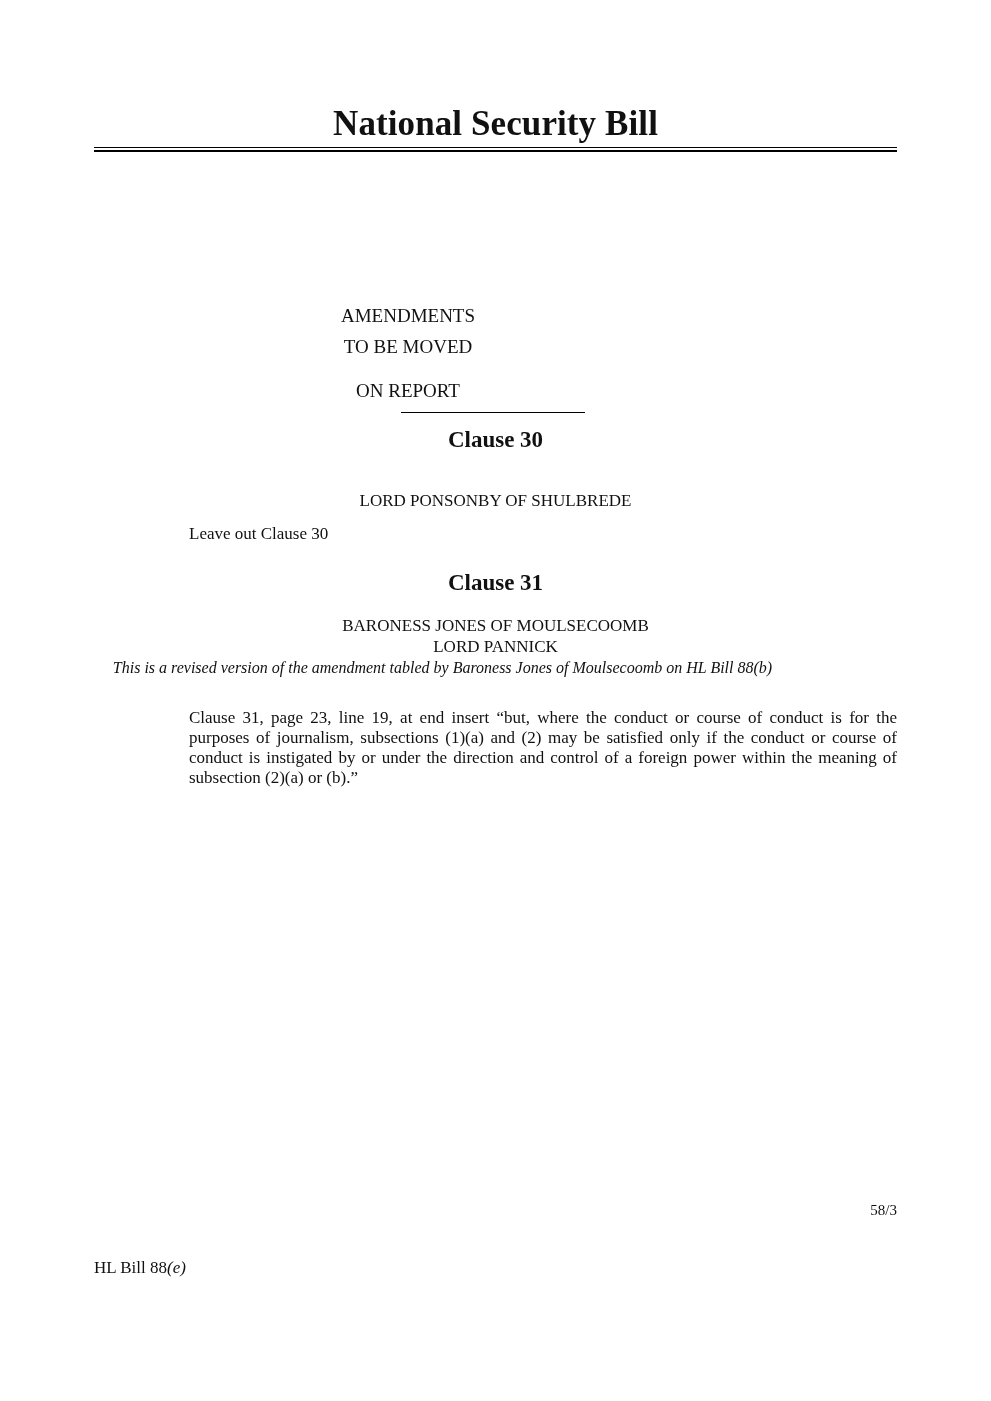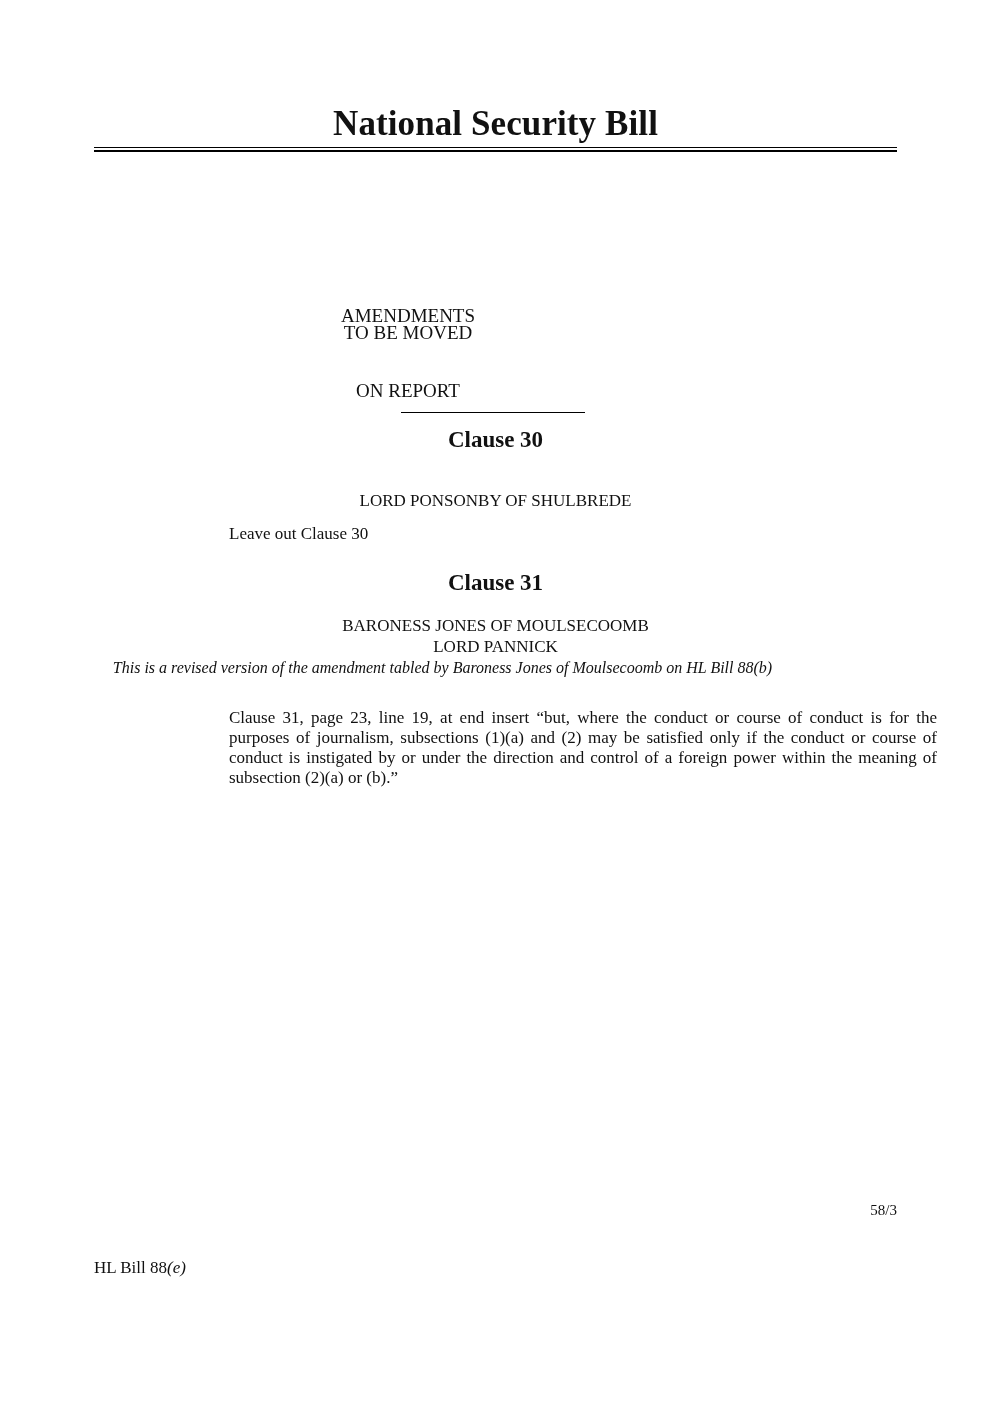--- a/index.html
+++ b/index.html
@@ -84,21 +84,20 @@
       font-style: italic;
       line-height: 20px;
     }
     .amendment-text {
       position: absolute;
       left: 189px;
       width: 708px;
       font-size: 17px;
       line-height: 20px;
       text-align: justify;
-      margin-left: 40px;
     }
     .footer-left {
       position: absolute;
       left: 94px;
       top: 1258px;
       font-size: 17px;
       line-height: 20px;
     }
     .footer-left i { font-style: italic; }
     .footer-right {
@@ -112,21 +111,21 @@
 </head>
 <body>
 
 <div>
 
   <div class="page-title">National Security Bill</div>
   <div class="rule-thin"></div>
   <div class="rule-thick"></div>
 
   <div class="heading-line" style="top:304px;">AMENDMENTS</div>
-  <div class="heading-line" style="top:321px;">TO BE MOVED</div>
+  <div class="heading-line" style="top:335px;">TO BE MOVED</div>
   <div class="heading-line" style="top:379px;">ON REPORT</div>
   <div class="short-rule"></div>
 
   <div class="clause-heading" style="top:429px;">Clause 30</div>
   <div class="sponsor" style="top:473px;margin-top:18px;">LORD PONSONBY OF SHULBREDE</div>
   <div class="amendment-text" style="top:524px;">Leave out Clause 30</div>
 
   <div class="clause-heading" style="top:572px;">Clause 31</div>
   <div class="sponsor" style="top:616px;">BARONESS JONES OF MOULSECOOMB</div>
   <div class="sponsor" style="top:637px;">LORD PANNICK</div>

